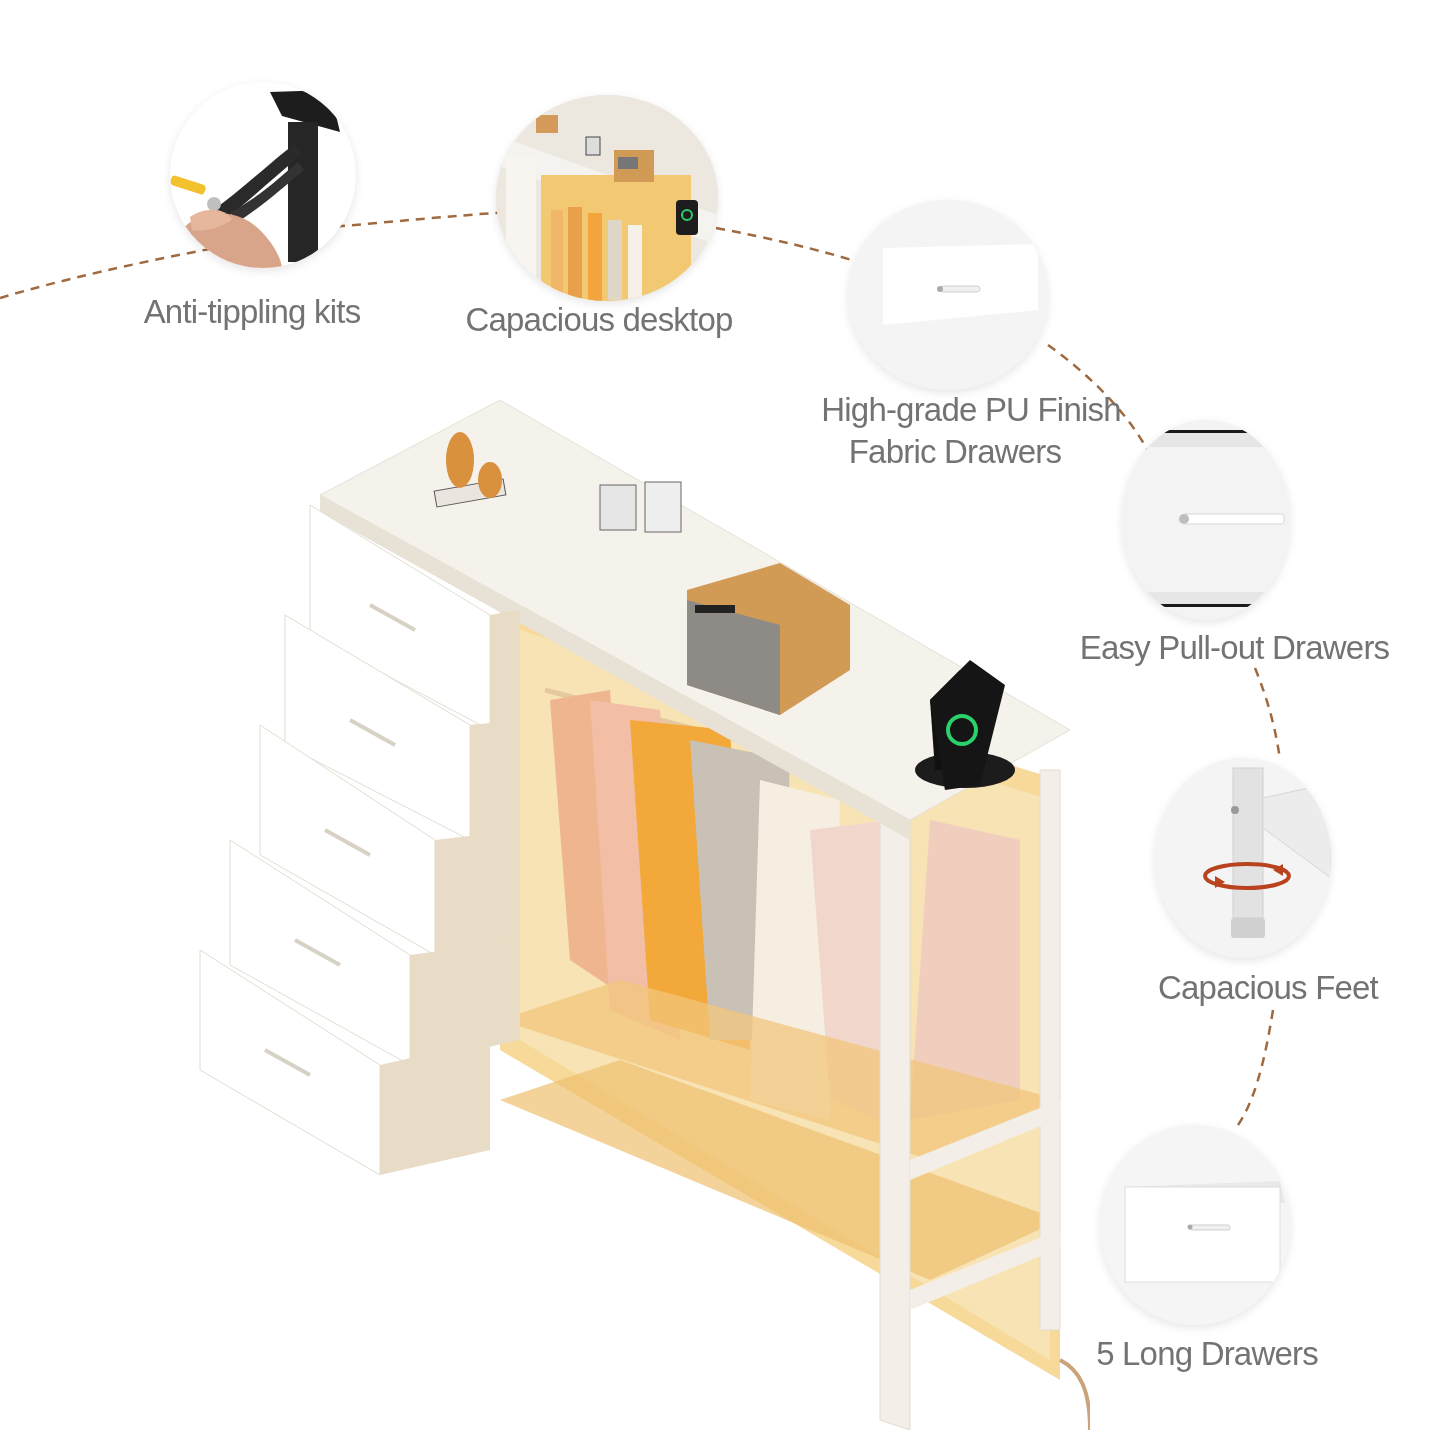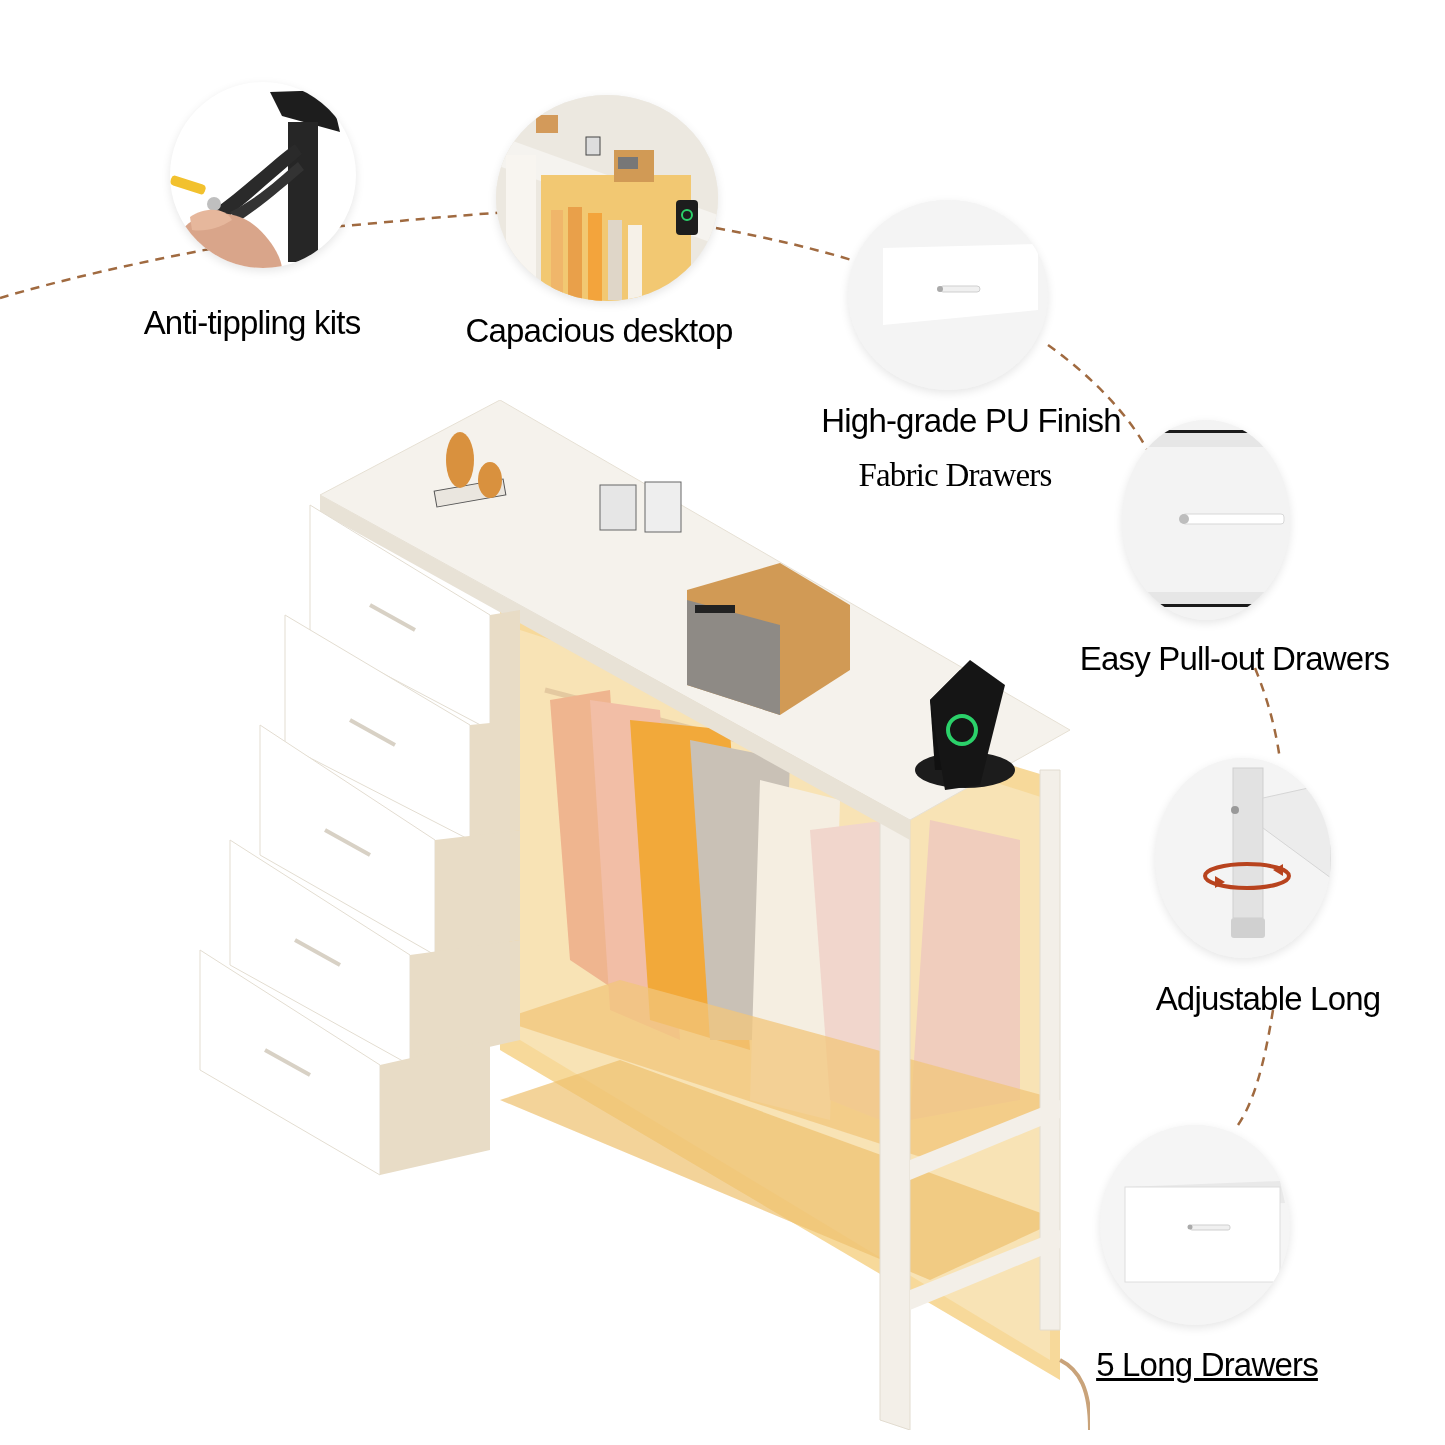--- a/index.html
+++ b/index.html
@@ -1,20 +1,20 @@
 <!DOCTYPE html>
 <html><head>
 <meta charset="utf-8">
 <style>
   html, body { margin:0; padding:0; background:#ffffff; }
   body { width:1445px; height:1445px; position:relative; overflow:hidden;
          font-family:"Liberation Sans", "DejaVu Sans", sans-serif; }
   .abs { position:absolute; }
-  .label { position:absolute; color:#000000; font-size:33px; letter-spacing:-0.8px;
-           white-space:nowrap; text-align:center; line-height:40px;margin-top:11px; }
+  .label { position:absolute; color:#737373; font-size:33px; letter-spacing:-0.8px;
+           white-space:nowrap; text-align:center; line-height:40px; }
   .circle { position:absolute; border-radius:50%; overflow:hidden;
             box-shadow:0 3px 10px rgba(0,0,0,0.10); background:#f4f4f4; }
   svg { display:block; }
 </style>
 </head>
 <body>
 
 <svg class="abs" width="1445" height="1445" style="left:0;top:0;">
   <path d="M0,298 C60,280 140,262 215,248" fill="none" stroke="#a06a40" stroke-width="2.5" stroke-dasharray="9,7"></path>
   <path d="M320,228 C390,222 450,216 508,212" fill="none" stroke="#a06a40" stroke-width="2.5" stroke-dasharray="9,7"></path>
@@ -61,21 +61,21 @@
 
 <div class="circle" style="left:848px;top:200px;width:200px;height:190px;">
   <svg width="200" height="190" viewBox="0 0 200 190">
     <rect width="200" height="190" fill="#f4f4f4"></rect>
     <polygon points="35,48 190,44 190,110 35,125" fill="#ffffff"></polygon>
     <rect x="92" y="86" width="40" height="6" rx="3" fill="#f0f0f0" stroke="#cfcfcf" stroke-width="1"></rect>
     <circle cx="92" cy="89" r="3" fill="#aaa"></circle>
   </svg>
 </div>
 <div class="label" style="left:816px;top:390px;width:310px;">High-grade PU Finish</div>
-<div class="label" style="left:800px;top:444px;width:310px;font-family:Liberation Serif, serif;">Fabric Drawers</div>
+<div class="label" style="left:800px;top:432px;width:310px;">Fabric Drawers</div>
 
 <div class="circle" style="left:1122px;top:420px;width:168px;height:200px;">
   <svg width="168" height="200" viewBox="0 0 168 200">
     <rect width="168" height="200" fill="#f3f3f3"></rect>
     <rect x="30" y="10" width="110" height="3" fill="#1a1a1a"></rect>
     <rect x="20" y="13" width="130" height="14" fill="#e6e6e6"></rect>
     <rect x="20" y="172" width="130" height="14" fill="#e6e6e6"></rect>
     <rect x="26" y="184" width="112" height="3" fill="#1a1a1a"></rect>
     <rect x="60" y="94" width="102" height="10" rx="3" fill="#ffffff" stroke="#d7d7d7" stroke-width="1"></rect>
     <circle cx="62" cy="99" r="5" fill="#bdbdbd"></circle>
@@ -88,32 +88,32 @@
     <rect width="176" height="200" fill="#f4f4f4"></rect>
     <rect x="78" y="10" width="30" height="150" fill="#e2e2e2" stroke="#cfcfcf"></rect>
     <polygon points="108,40 176,25 176,120 108,70" fill="#ececec" stroke="#d5d5d5"></polygon>
     <circle cx="80" cy="52" r="4" fill="#999"></circle>
     <rect x="76" y="160" width="34" height="20" rx="3" fill="#d0d0d0"></rect>
     <ellipse cx="92" cy="118" rx="42" ry="12" fill="none" stroke="#b8431e" stroke-width="4"></ellipse>
     <polygon points="118,112 128,106 128,118" fill="#b8431e"></polygon>
     <polygon points="70,124 60,118 60,130" fill="#b8431e"></polygon>
   </svg>
 </div>
-<div class="label" style="left:1148px;top:968px;width:240px;">Adjustable Long</div>
+<div class="label" style="left:1148px;top:968px;width:240px;">Capacious Feet</div>
 
 <div class="circle" style="left:1100px;top:1125px;width:190px;height:200px;">
   <svg width="190" height="200" viewBox="0 0 190 200">
     <rect width="190" height="200" fill="#f5f5f5"></rect>
     <polygon points="25,62 180,56 185,78 30,82" fill="#e9e9e9"></polygon>
     <rect x="25" y="62" width="155" height="95" fill="#ffffff" stroke="#dedede"></rect>
     <rect x="90" y="100" width="40" height="5" rx="2" fill="#f0f0f0" stroke="#cfcfcf" stroke-width="1"></rect>
     <circle cx="90" cy="102" r="2.5" fill="#aaa"></circle>
   </svg>
 </div>
-<div class="label" style="left:1082px;top:1334px;width:250px;text-decoration:underline;">5 Long Drawers</div>
+<div class="label" style="left:1082px;top:1334px;width:250px;">5 Long Drawers</div>
 
 <svg class="abs" width="900" height="1030" viewBox="0 0 900 1030" style="left:190px;top:400px;">
 
   <polygon points="310,210 870,380 870,980 310,650" fill="#f7d99a"></polygon>
   <polygon points="330,230 860,400 860,960 330,640" fill="#f8e3b5"></polygon>
 
   <line x1="355" y1="290" x2="700" y2="380" stroke="#e4c9a0" stroke-width="5"></line>
 
   <path d="M360,300 L420,290 L440,600 L380,560 Z" fill="#efb58f"></path>
   <path d="M400,300 L470,310 L490,640 L420,610 Z" fill="#f2bea6"></path>

